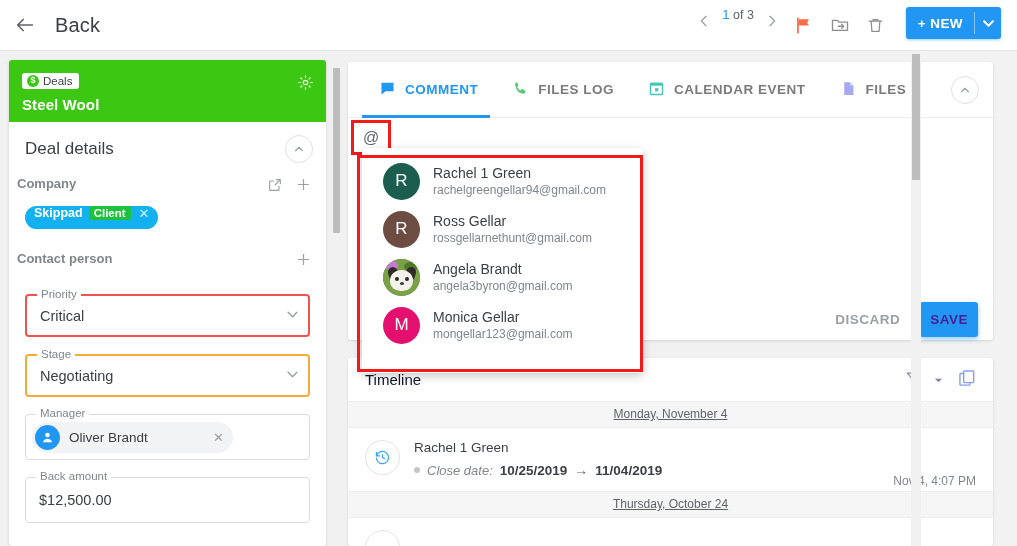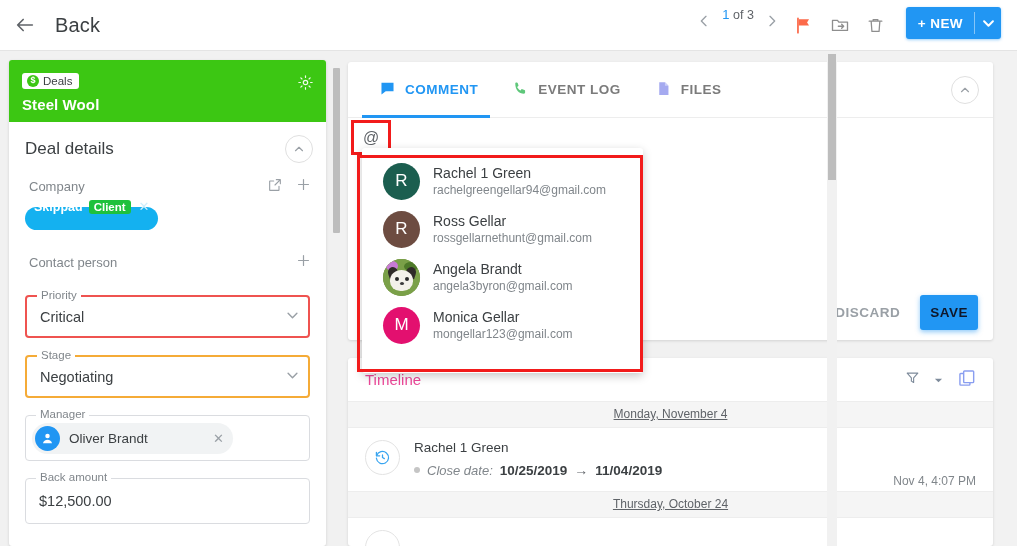--- a/index.html
+++ b/index.html
@@ -2,21 +2,21 @@
 <html><head>
 <meta charset="utf-8">
 <style>
   * { box-sizing: border-box; margin: 0; padding: 0; }
   html, body {
     width: 1017px; height: 546px;
     background: #f2f2f2;
     font-family: "Liberation Sans", sans-serif;
     overflow: hidden;
   }
-  .app { position: relative; width: 837px; height: 546px; background: #f1f1f1; }
+  .app { position: relative; width: 921px; height: 546px; background: #f1f1f1; }
 
   
   .topbar {
     position: absolute; left: 0; top: 0; width: 1017px; height: 51px;
     background: #ffffff; border-bottom: 1px solid #e4e4e4;
     display: flex; align-items: center;
   }
   .back-arrow {
     width: 24px; height: 24px; margin-left: 13px;
     display: flex; align-items: center; justify-content: center;
@@ -79,26 +79,26 @@
   .section-head {
     display: flex; align-items: center; padding: 13px 13px 0 16px;
   }
   .section-title { font-size: 17px; color: #3c4043; }
   .collapse-circle {
     margin-left: auto; width: 28px; height: 28px; border-radius: 50%;
     border: 1px solid #e0e0e0; display: flex; align-items: center; justify-content: center;
     color: #9aa0a6; background: #fff;
   }
   .field-row {
-    display: flex; align-items: center; padding: 0 14px 0 20px; margin-top: 13px;
+    display: flex; align-items: flex-start; padding: 0 14px 0 8px; margin-top: 13px; font-weight: bold;
   }
   .field-label { font-size: 13px; color: #80868b; }
   .row-icons { margin-left: auto; display: flex; align-items: center; gap: 12px; color: #9aa0a6; }
   .chip {
-    margin: 9px 0 0 16px; display: inline-flex; align-items: flex-end; gap: 6px;
+    margin: 9px 0 0 16px; display: inline-flex; align-items: flex-start; gap: 6px;
     background: #14b1f0; border-radius: 13px; height: 23px; padding: 0 4px 16px 9px;
     color: #fff; font-size: 12.5px; font-weight: bold;
   }
   .chip .tag {
     background: #1ec13c; border-radius: 3px; padding: 1px 5px; font-size: 11.5px;
     font-weight: bold; color: #fff;
   }
   .chip .x { font-size: 13px; color: #cdeefc; padding: 0 5px 0 2px; font-weight: normal; }
 
   
@@ -150,24 +150,24 @@
   .tab.active { color: #2196f3; }
   .tab-underline { position: absolute; left: 14px; bottom: -1px; width: 128px; height: 3px; background: #2196f3; }
   .tabs .collapse-circle { margin-right: 14px; }
 
   .at-input {
     position: absolute; left: 3px; top: 58px; width: 40px; height: 35px;
     border: 3px solid #f21b1b; display: flex; align-items: center; justify-content: center;
     background: #fff; font-size: 16px; color: #5f6368; z-index: 30;
   }
 
-  .actions { position: absolute; right: 15px; top: 233px; display: flex; align-items: center; gap: 6px; }
+  .actions { position: absolute; right: 15px; top: 240px; display: flex; align-items: center; gap: 6px; }
   .discard { font-size: 13.5px; font-weight: bold; color: #9aa0a6; letter-spacing: .5px; padding: 8px 14px; }
   .save {
-    background: #2196f3; color: #0f172a; font-size: 13.5px; font-weight: bold; letter-spacing: .5px;
+    background: #2196f3; color: #4c1d95; font-size: 13.5px; font-weight: bold; letter-spacing: .5px;
     border-radius: 3px; padding: 10px 10px; box-shadow: 0 2px 5px rgba(33,150,243,.5);
   }
 
   
   .mention-pop {
     position: absolute; left: 362px; top: 148px; width: 281px; height: 225px;
     background: #fff; border-radius: 3px; box-shadow: 0 3px 10px rgba(0,0,0,.22); z-index: 40;
   }
   .mention-outline {
     position: absolute; left: 357px; top: 155px; width: 286px; height: 217px;
@@ -193,21 +193,21 @@
   .cat-av .eyeR { position:absolute; left:22px; top:18px; width:4px; height:4px; border-radius:50%; background:#2b2b2b; }
   .cat-av .nose { position:absolute; left:17px; top:23px; width:4px; height:3px; border-radius:50%; background:#3a3a3a; }
 
   
   .timeline-card {
     position: absolute; left: 348px; top: 358px; width: 645px; height: 188px;
     background: #fff; border-radius: 3px; box-shadow: 0 1px 3px rgba(0,0,0,.13); overflow: hidden;
   }
   .tl-head { display: flex; align-items: center; height: 44px; padding: 0 16px 0 17px;
              border-bottom: 1px solid #ededed; }
-  .tl-title { font-size: 15px; color: #ec4899; }
+  .tl-title { font-size: 15px; color: #0f172a; }
   .tl-head-icons { margin-left: auto; display: flex; align-items: center; gap: 14px; }
   .tl-daysep {
     background: #f5f5f5; text-align: center; font-size: 12px; color: #5f6368;
     padding: 5px 0 6px; border-bottom: 1px solid #ededed; text-decoration: underline;
   }
   .tl-entry { display: flex; padding: 12px 16px 13px 17px; position: relative; }
   .tl-circle {
     width: 35px; height: 35px; border-radius: 50%; border: 1px solid #e3e3e3;
     display: flex; align-items: center; justify-content: center; flex: none; background: #fff;
   }
@@ -394,23 +394,33 @@
         </span>
         <span>COMMENT</span>
       </div>
 
       <div class="tab">
         <span>
           <svg width="17" height="17" viewBox="0 0 24 24" fill="#5ec77a">
             <path d="M6.8 3.5c.6 0 1 .3 1.2.9l1.1 3c.2.6 0 1.2-.5 1.5l-1.4.9c1 2.2 2.8 4 5 5l.9-1.4c.3-.5.9-.7 1.5-.5l3 1.1c.6.2.9.6.9 1.2v2.6c0 .9-.7 1.6-1.6 1.6C9.6 19.4 4.6 14.4 4.6 5.1c0-.9.7-1.6 1.6-1.6z"></path>
           </svg>
         </span>
-        <span>EVENT LOG</span>
-      </div>
-
+        <span>FILES LOG</span>
+      </div>
+
+      <div class="tab">
+        <span>
+          <svg width="17" height="17" viewBox="0 0 24 24">
+            <rect x="3.5" y="4.5" width="17" height="16" rx="1.6" fill="none" stroke="#45c7c0" stroke-width="2"></rect>
+            <rect x="3.5" y="4.5" width="17" height="3.6" fill="#45c7c0"></rect>
+            <rect x="10" y="11.5" width="4.5" height="4.5" fill="#45c7c0"></rect>
+          </svg>
+        </span>
+        <span>CALENDAR EVENT</span>
+      </div>
 
       <div class="tab">
         <span>
           <svg width="17" height="17" viewBox="0 0 24 24">
             <path d="M6 3h8l5 5v13H6z" fill="#a5aaf0"></path>
             <path d="M14 3v5h5" fill="#cdd0f7"></path>
           </svg>
         </span>
         <span>FILES</span>
       </div>

